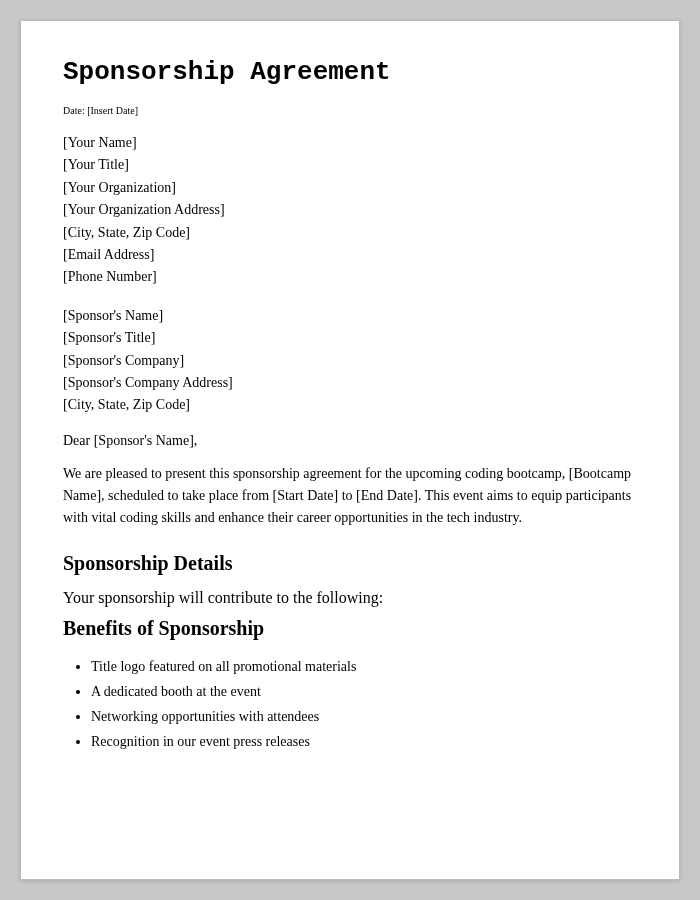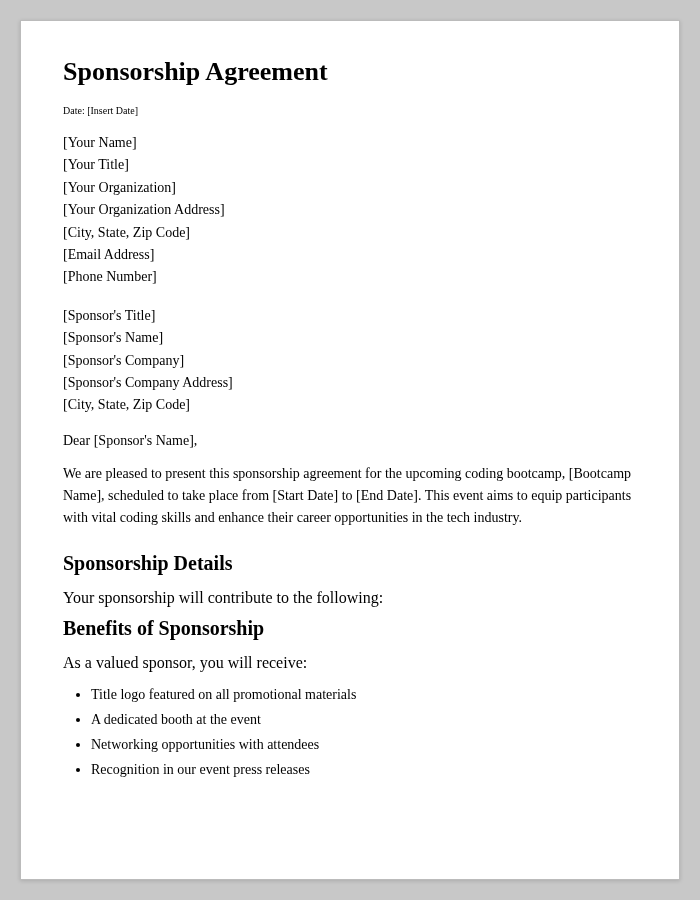--- a/index.html
+++ b/index.html
@@ -24,21 +24,21 @@
       min-height: 860px;
       padding: 36px 42px;
       border: 1px solid #bbbbbb;
       box-shadow: 0 1px 4px rgba(0,0,0,0.15);
     }
 
     .doc-title {
       font-size: 26px;
       font-weight: bold;
       margin-bottom: 18px;
-      font-family: Liberation Serif, serif;
+      font-family: Liberation Mono, monospace;
     }
 
     .date-line {
       font-size: 10px;
       margin-bottom: 16px;
     }
 
     .address-block {
       font-size: 14px;
       line-height: 1.6;
@@ -96,39 +96,38 @@
     <p>[Your Name]</p>
     <p>[Your Title]</p>
     <p>[Your Organization]</p>
     <p>[Your Organization Address]</p>
     <p>[City, State, Zip Code]</p>
     <p>[Email Address]</p>
     <p>[Phone Number]</p>
   </div>
 
   <div class="address-block">
+    <p>[Sponsor's Name]</p>
     <p>[Sponsor's Title]</p>
-    <p>[Sponsor's Name]</p>
     <p>[Sponsor's Company]</p>
     <p>[Sponsor's Company Address]</p>
     <p>[City, State, Zip Code]</p>
   </div>
 
   <p class="salutation">Dear [Sponsor's Name],</p>
 
   <p class="intro-para">We are pleased to present this sponsorship agreement for the upcoming coding bootcamp, [Bootcamp Name], scheduled to take place from [Start Date] to [End Date]. This event aims to equip participants with vital coding skills and enhance their career opportunities in the tech industry.</p>
 
   <h2 class="section-title">Sponsorship Details</h2>
 
   <p class="section-intro">Your sponsorship will contribute to the following:</p>
 
 
   <h2 class="section-title">Benefits of Sponsorship</h2>
 
-  <p class="section-intro">As a valued sponsor, you will receive:</p>
 
   <ul class="bullet-list">
     <li>Title logo featured on all promotional materials</li>
     <li>A dedicated booth at the event</li>
     <li>Networking opportunities with attendees</li>
     <li>Recognition in our event press releases</li>
   </ul>
 
 </div>
 

